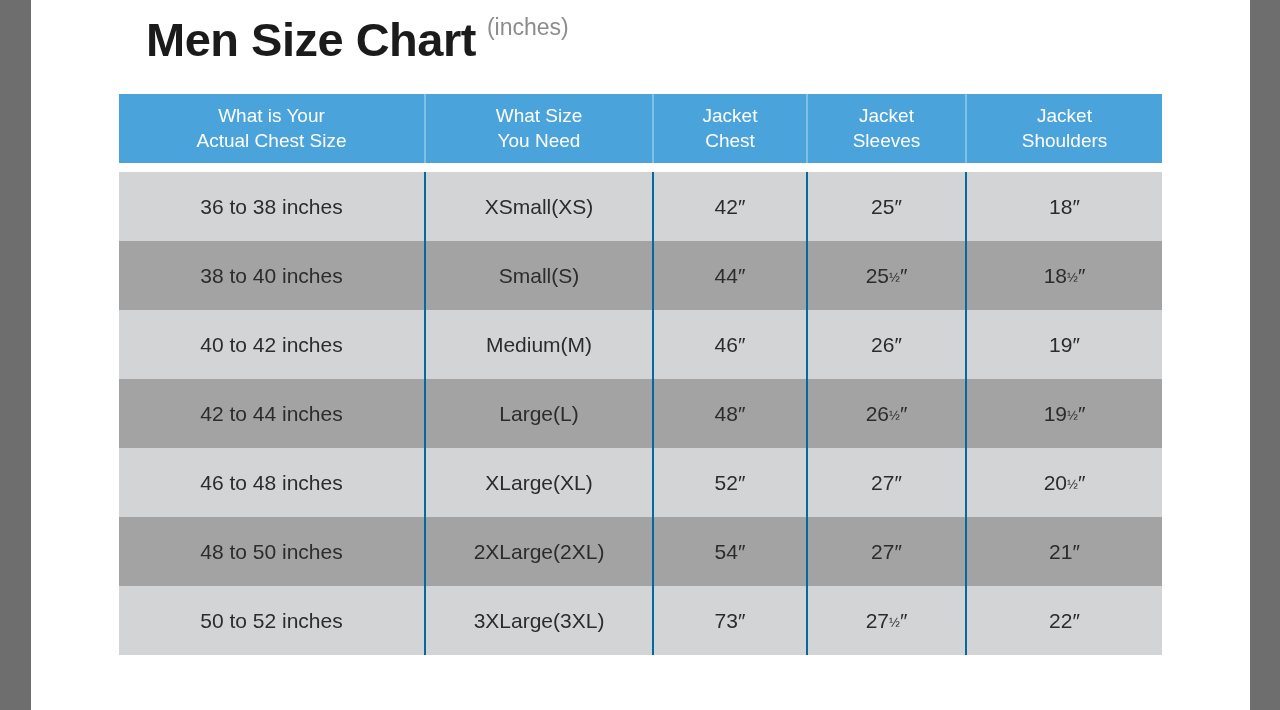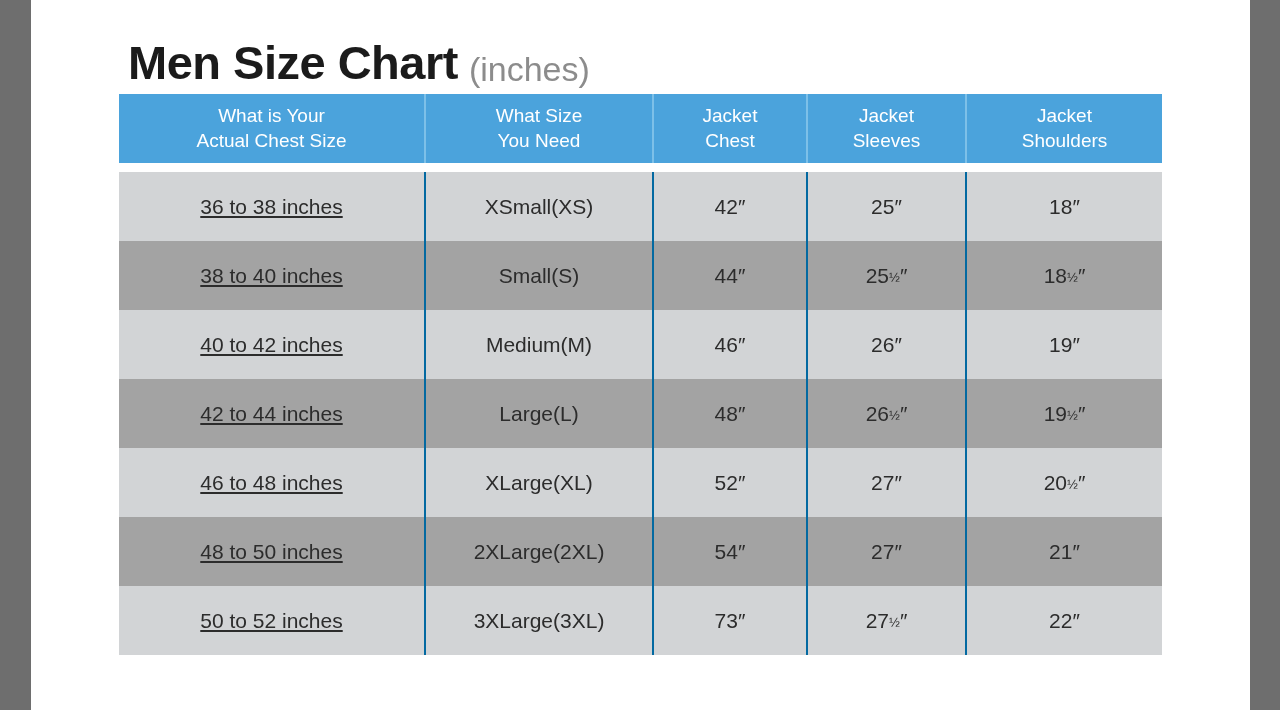--- a/index.html
+++ b/index.html
@@ -32,35 +32,34 @@
     left: 31px;
     top: 0;
     width: 1219px;
     height: 710px;
     background: #ffffff;
   }
 
   
   .title-row {
     position: absolute;
-    left: 97px;
+    left: 115px;
     top: 16px;
     display: flex;
-    align-items: flex-end;
-    margin-top: 23px;
+    align-items: flex-start;
   }
   .title-main {
     font-size: 47px;
     font-weight: bold;
     color: #1b1b1b;
     letter-spacing: -0.5px;
     line-height: 1;
   }
   .title-sub {
-    font-size: 34px;
+    font-size: 23px;
     color: #8c8c8c;
     margin-left: 11px;
     line-height: 1;
   }
 
   
   .chart-table {
     position: absolute;
     left: 88px;
     top: 94px;
@@ -87,21 +86,21 @@
 
   .chart-table td {
     font-size: 21px;
     color: #2c2c2c;
     height: 69px;
     padding: 0 4px;
     text-align: center;
     vertical-align: middle;
     border-left: 2px solid #0369a1;
   }
-  .chart-table td:first-child { border-left: none; text-decoration: underline; }
+  .chart-table td:first-child { border-left: none; }
 
   .chart-table tbody tr.band-gray td { background: #d2d4d6; }
   .chart-table tbody tr.band-white td { background: #a3a3a3; }
 
   
   .header-gap { height: 9px; }
   .header-gap td { height: 9px; border: none; background: #ffffff; padding: 0; }
 
   
   .col-chest     { width: 306px; }

